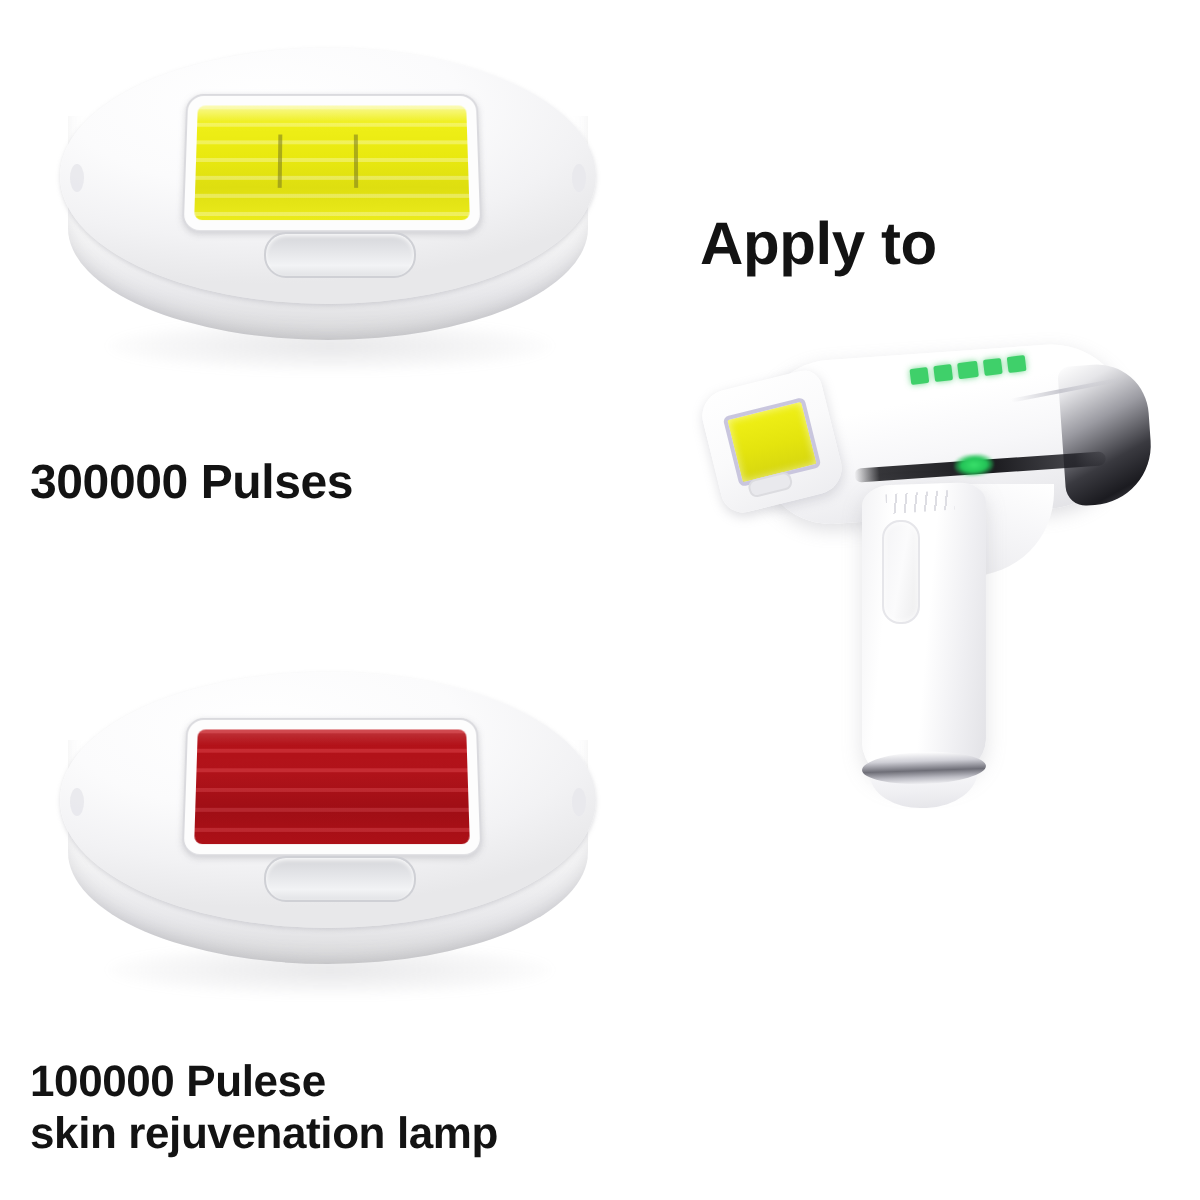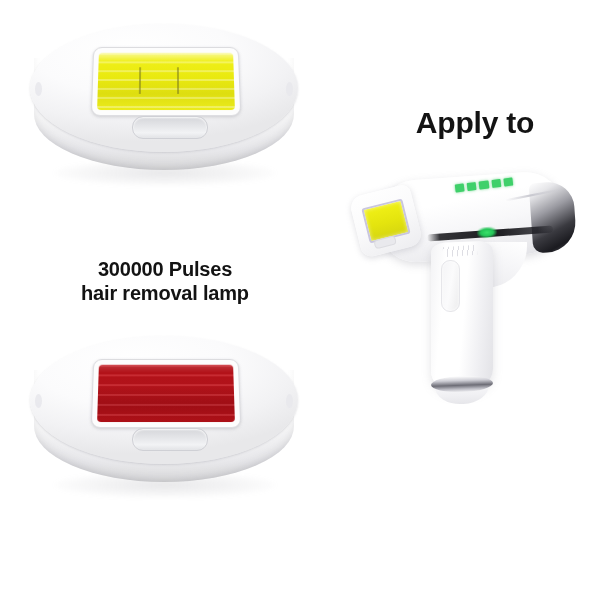--- a/index.html
+++ b/index.html
@@ -15,21 +15,21 @@
     position: relative;
     width: 600px;
     height: 600px;
     background: #ffffff;
     overflow: hidden;
   }
 
   
   .caption {
     position: absolute;
-    text-align: center;
+    text-align: left;
     font-weight: bold;
     color: #131313;
     line-height: 1.18;
     letter-spacing: -0.2px;
     white-space: nowrap;
   }
   .caption .line {
     display: block;
   }
 
@@ -373,37 +373,40 @@
     <div class="cart-nub r"></div>
     <div class="lamp-frame">
       <div class="lamp-glass yellow">
         <div class="filament f1"></div>
         <div class="filament f2"></div>
       </div>
     </div>
     <div class="cart-tab"></div>
   </div>
 
-  <div class="caption" style="left:15px; top:228px; width:300px; font-size:20px;margin-top:30px;">
+  <div class="caption" style="left:15px; top:228px; width:300px; font-size:24px;">
     <span class="line">300000 Pulses</span>
-    <span class="line">hair removal lamp</span>
   </div>
 
   <div class="cartridge" style="left:28px; top:336px;">
     <div class="cart-shadow"></div>
     <div class="cart-wall"></div>
     <div class="cart-top"></div>
     <div class="cart-nub l"></div>
     <div class="cart-nub r"></div>
     <div class="lamp-frame">
       <div class="lamp-glass red"></div>
     </div>
     <div class="cart-tab"></div>
   </div>
 
+  <div class="caption" style="left:15px; top:528px; width:320px; font-size:22px;">
+    <span class="line">100000 Pulese</span>
+    <span class="line">skin rejuvenation lamp</span>
+  </div>
 
   <div class="caption" style="left:350px; top:105px; width:250px; font-size:30px;">
     <span class="line">Apply to</span>
   </div>
 
   <div id="device">
     <div class="dev-body"></div>
     <div class="dev-cap"></div>
     <div class="dev-stripe"></div>
     <div class="dev-level">

